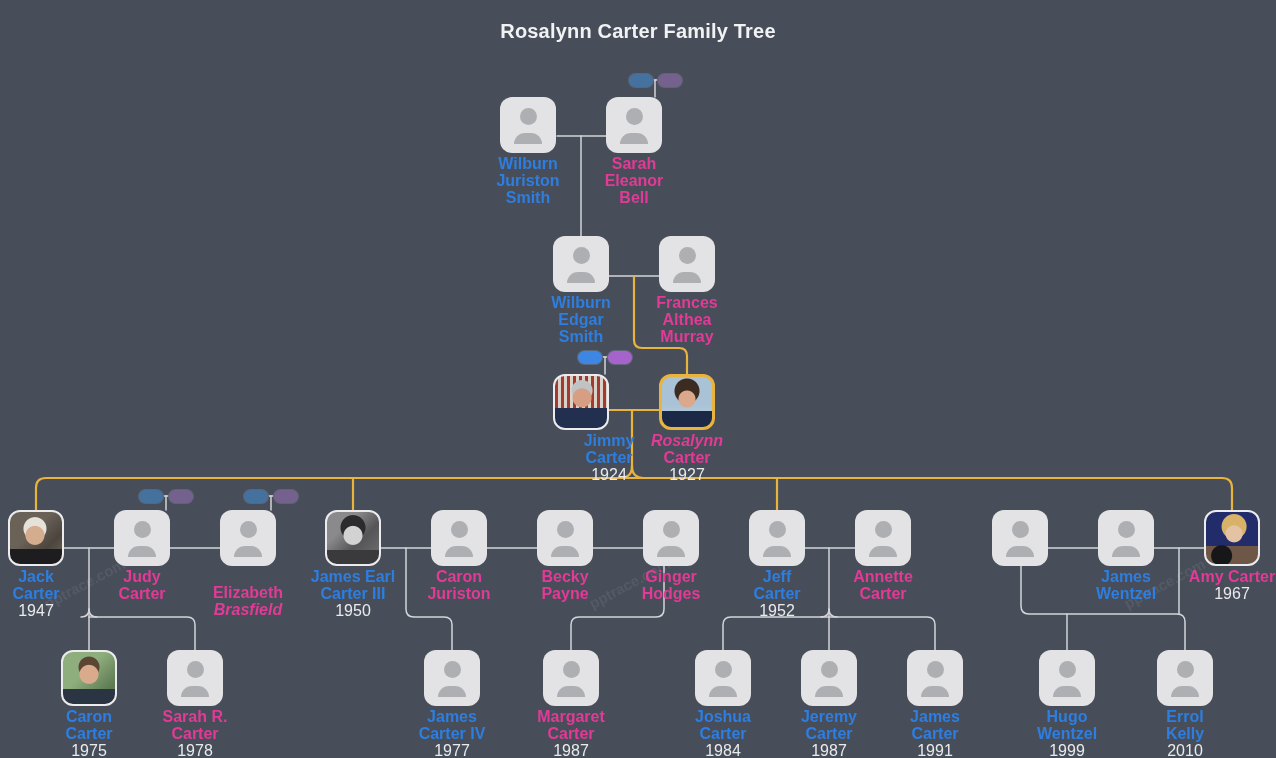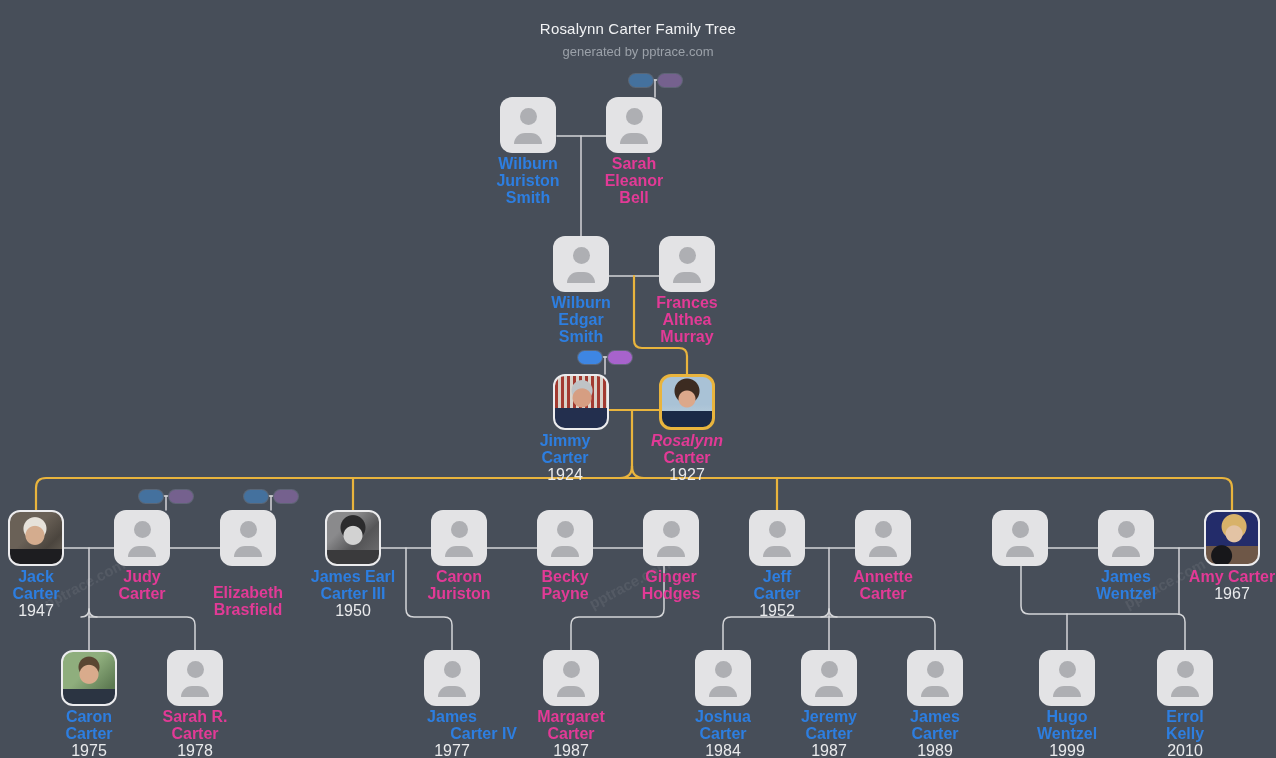--- a/index.html
+++ b/index.html
@@ -1,20 +1,20 @@
 <!DOCTYPE html>
 <html><head>
 <meta charset="utf-8">
 <style>
   html,body{margin:0;padding:0;background:#474E59;}
   #stage{position:relative;width:1276px;height:758px;background:#474E59;overflow:hidden;
          font-family:"Liberation Sans",sans-serif;}
   
   #title{position:absolute;top:20px;left:0;width:100%;text-align:center;
-         color:#F1F2F4;font-size:15px;font-weight:400;letter-spacing:.2px;}
+         color:#F1F2F4;font-size:20px;font-weight:700;letter-spacing:.2px;}
   #subtitle{position:absolute;top:44px;left:0;width:100%;text-align:center;
          color:#9BA1A9;font-size:13px;}
   
   #lines{position:absolute;left:0;top:0;}
   
   .wm{position:absolute;color:rgba(255,255,255,0.07);font-size:15px;font-weight:700;
       transform:rotate(-28deg);white-space:nowrap;pointer-events:none;}
   
   .card{position:absolute;width:56px;height:56px;border-radius:12px;background:#E3E3E5;
         box-sizing:border-box;}
@@ -66,21 +66,20 @@
     linear-gradient(180deg, rgba(0,0,0,0) 0 72%, #2b3442 72%),
     radial-gradient(circle at 50% 43%, #d9ab8c 0 9px, rgba(0,0,0,0) 10px),
     radial-gradient(circle at 50% 29%, #5a4632 0 10px, rgba(0,0,0,0) 11px),
     linear-gradient(135deg,#8fae7d 0 40%, #5d7a52 80%);}
 </style>
 </head>
 <body>
 
 <div id="stage">
   <div id="title">Rosalynn Carter Family Tree</div>
-  <div id="subtitle">generated by pptrace.com</div>
   <svg id="lines" width="1276" height="758">
       <path d="M557 136 H606" fill="none" stroke="#D4D5D8" stroke-width="1.5" stroke-linecap="round"></path>
       <path d="M581 136 V236" fill="none" stroke="#D4D5D8" stroke-width="1.5" stroke-linecap="round"></path>
       <path d="M640 80 H670" fill="none" stroke="#D4D5D8" stroke-width="1.5" stroke-linecap="round"></path>
       <path d="M655 80 V97" fill="none" stroke="#D4D5D8" stroke-width="1.5" stroke-linecap="round"></path>
       <path d="M609 276 H659" fill="none" stroke="#D4D5D8" stroke-width="1.5" stroke-linecap="round"></path>
       <path d="M585 357 H625" fill="none" stroke="#D4D5D8" stroke-width="1.5" stroke-linecap="round"></path>
       <path d="M605 357 V374" fill="none" stroke="#D4D5D8" stroke-width="1.5" stroke-linecap="round"></path>
       <path d="M64 548 H114" fill="none" stroke="#D4D5D8" stroke-width="1.5" stroke-linecap="round"></path>
       <path d="M170 548 H220" fill="none" stroke="#D4D5D8" stroke-width="1.5" stroke-linecap="round"></path>
@@ -170,21 +169,21 @@
       <div class="card" style="left: 659px; top: 236px;">
         <div class="ph-head"></div>
         <div class="ph-sh"></div>
       </div>
       <div class="label female" style="left: 622px; top: 294px;">
         <span style="display: block;">Frances</span>
         <span style="display: block;">Althea</span>
         <span style="display: block;">Murray</span>
       </div>
       <div class="card photo photo-jimmy" style="left: 553px; top: 374px;"></div>
-      <div class="label male" style="left: 500px; top: 432px;">
+      <div class="label male" style="left: 544px; top: 432px;">
         <span style="display: block;">Jimmy</span>
         <span style="display: block;">Carter</span>
         <span class="yr">1924</span>
       </div>
       <div class="card photo photo-rosalynn highlight" style="left: 659px; top: 374px;"></div>
       <div class="label female" style="left: 622px; top: 432px;">
         <span style="display: block; font-style: italic;">Rosalynn</span>
         <span style="display: block;">Carter</span>
         <span class="yr">1927</span>
       </div>
@@ -201,21 +200,21 @@
       <div class="label female" style="left: 77px; top: 568px;">
         <span style="display: block;">Judy</span>
         <span style="display: block;">Carter</span>
       </div>
       <div class="card" style="left: 220px; top: 510px;">
         <div class="ph-head"></div>
         <div class="ph-sh"></div>
       </div>
       <div class="label female" style="left: 183px; top: 584px;">
         <span style="display: block;">Elizabeth</span>
-        <span style="display: block;">Brasfield</span>
+        <span style="display: block; font-style: italic;">Brasfield</span>
       </div>
       <div class="card photo photo-james3" style="left: 325px; top: 510px;"></div>
       <div class="label male" style="left: 288px; top: 568px;">
         <span style="display: block;">James Earl</span>
         <span style="display: block;">Carter III</span>
         <span class="yr">1950</span>
       </div>
       <div class="card" style="left: 431px; top: 510px;">
         <div class="ph-head"></div>
         <div class="ph-sh"></div>
@@ -288,21 +287,21 @@
         <span style="display: block;">Sarah R.</span>
         <span style="display: block;">Carter</span>
         <span class="yr">1978</span>
       </div>
       <div class="card" style="left: 424px; top: 650px;">
         <div class="ph-head"></div>
         <div class="ph-sh"></div>
       </div>
       <div class="label male" style="left: 387px; top: 708px;">
         <span style="display: block;">James</span>
-        <span style="display: block; text-align: right;">Carter IV</span>
+        <span style="display: block;">Carter IV</span>
         <span class="yr">1977</span>
       </div>
       <div class="card" style="left: 543px; top: 650px;">
         <div class="ph-head"></div>
         <div class="ph-sh"></div>
       </div>
       <div class="label female" style="left: 506px; top: 708px;">
         <span style="display: block;">Margaret</span>
         <span style="display: block;">Carter</span>
         <span class="yr">1987</span>
@@ -325,21 +324,21 @@
         <span style="display: block;">Carter</span>
         <span class="yr">1987</span>
       </div>
       <div class="card" style="left: 907px; top: 650px;">
         <div class="ph-head"></div>
         <div class="ph-sh"></div>
       </div>
       <div class="label male" style="left: 870px; top: 708px;">
         <span style="display: block;">James</span>
         <span style="display: block;">Carter</span>
-        <span class="yr">1989</span>
+        <span class="yr">1991</span>
       </div>
       <div class="card" style="left: 1039px; top: 650px;">
         <div class="ph-head"></div>
         <div class="ph-sh"></div>
       </div>
       <div class="label male" style="left: 1002px; top: 708px;">
         <span style="display: block;">Hugo</span>
         <span style="display: block;">Wentzel</span>
         <span class="yr">1999</span>
       </div>

